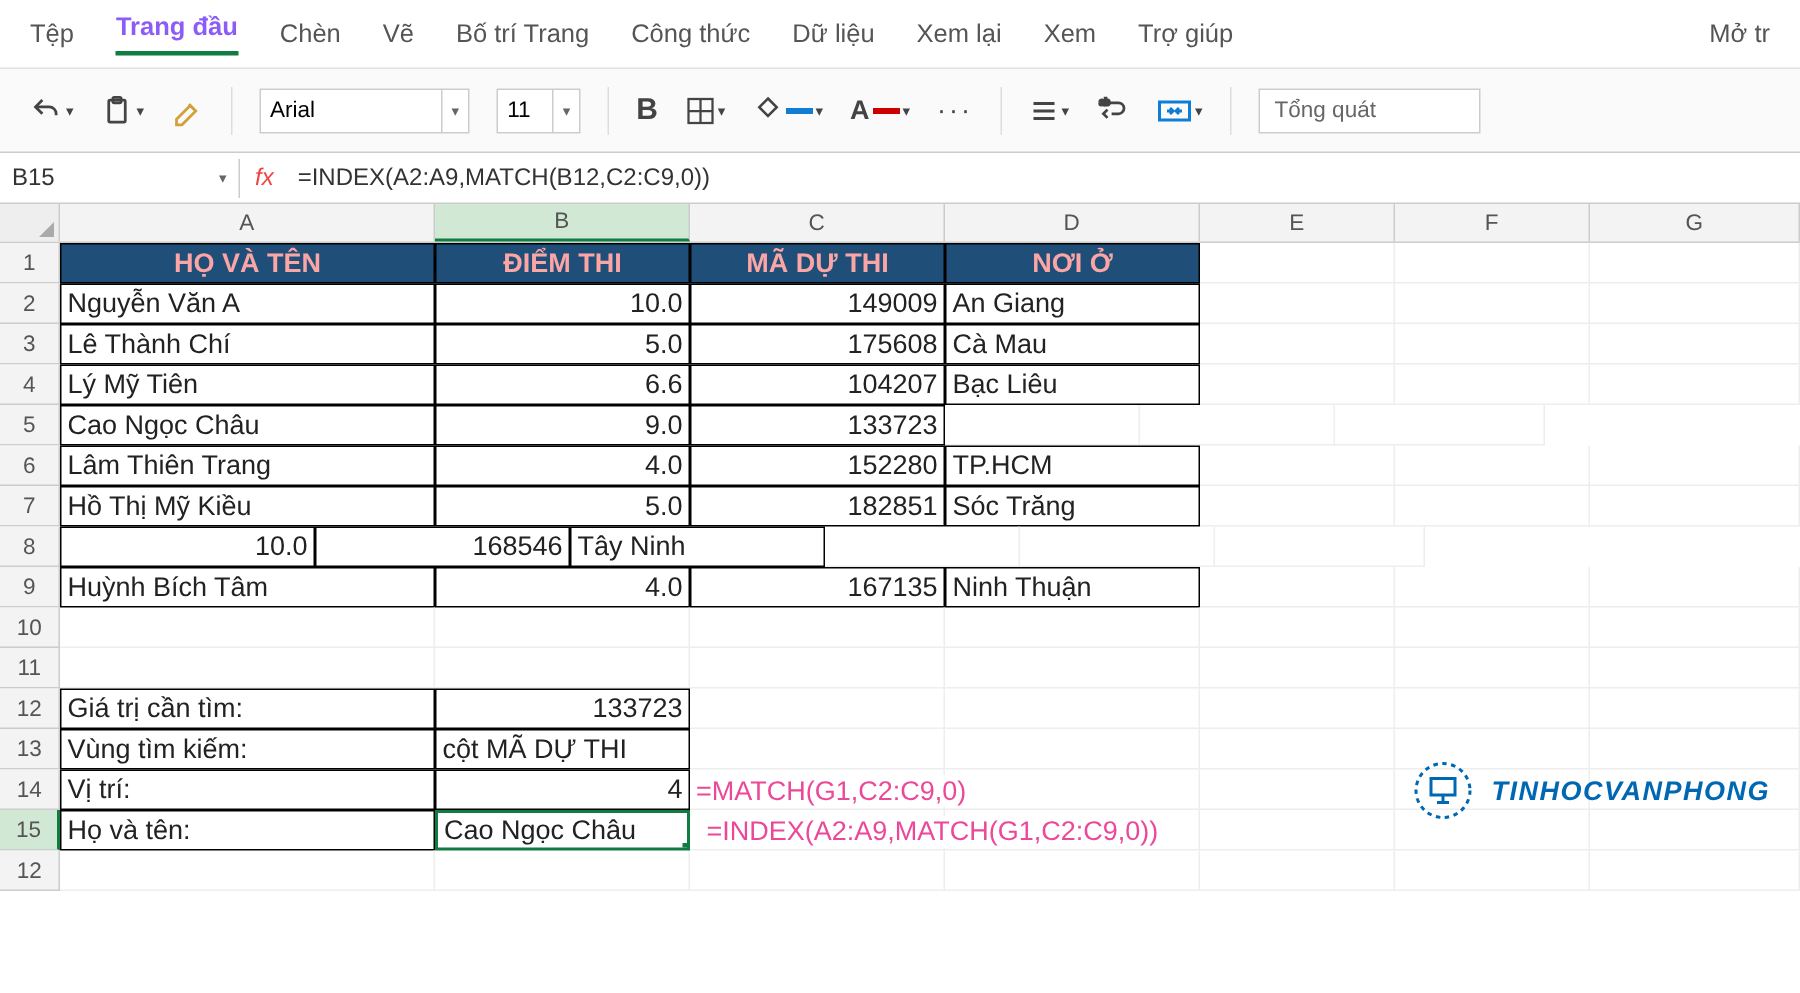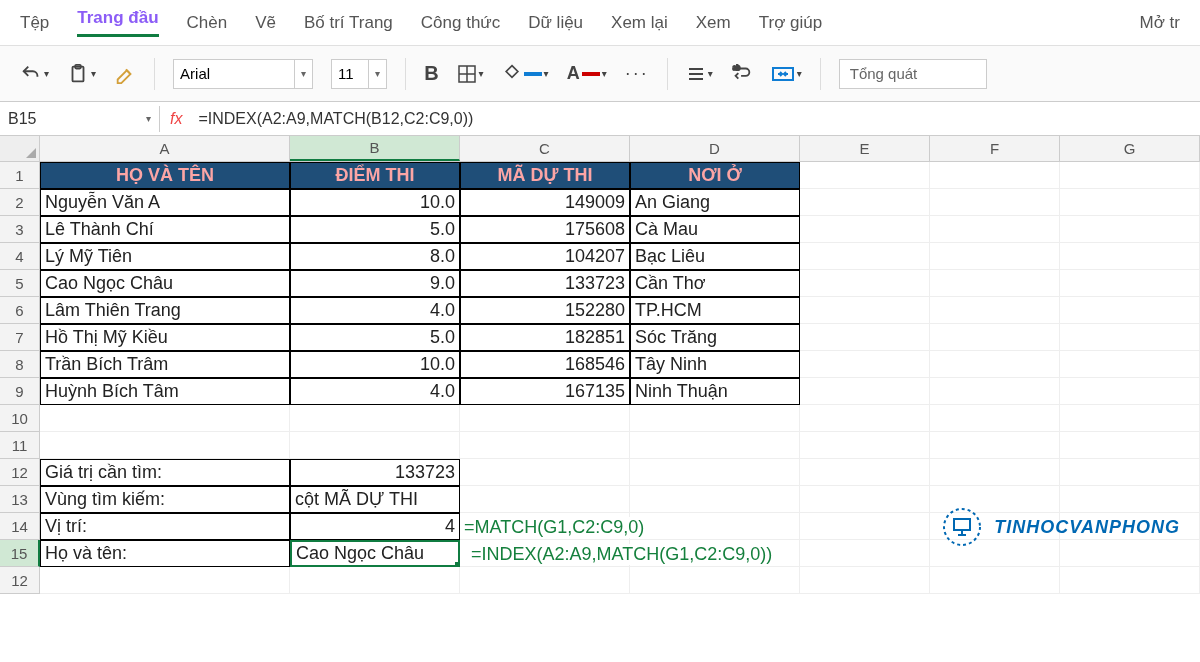--- a/index.html
+++ b/index.html
@@ -36,21 +36,21 @@
 .right{justify-content:flex-end}
 .selected{border:2px solid #107c41;position:relative}
 .selected::after{content:"";position:absolute;right:-3px;bottom:-3px;width:6px;height:6px;background:#107c41}
 .cA{width:250px}
 .cB{width:170px}
 .cC{width:170px}
 .cD{width:170px}
 .cE{width:130px}
 .cF{width:130px}
 .cG{width:140px}
-.overflow{position:absolute;white-space:nowrap;font-size:18px;color:#15803d;z-index:1;background:#fff}
+.overflow{position:absolute;white-space:nowrap;font-size:18px;color:#ec4899;z-index:1;background:#fff}
 .watermark{position:absolute;right:20px;bottom:45px;display:flex;align-items:center;gap:10px;color:#0068b3;font-weight:bold;font-size:18px;font-style:italic;letter-spacing:1px}
 .watermark svg{width:44px;height:44px}
 svg{display:block}
 </style>
 </head>
 <body>
 
 <div class="menubar">
   <span>Tệp</span>
   <span class="active">Trang đầu</span>
@@ -190,33 +190,32 @@
         <div class="cell cB bordered right">5.0</div>
         <div class="cell cC bordered right">175608</div>
         <div class="cell cD bordered">Cà Mau</div>
         <div class="cell cE"></div>
         <div class="cell cF"></div>
         <div class="cell cG"></div>
       </div>
       <div class="row">
         <div class="rh">4</div>
         <div class="cell cA bordered">Lý Mỹ Tiên</div>
-        <div class="cell cB bordered right">8.0</div>
+        <div class="cell cB bordered right">6.6</div>
         <div class="cell cC bordered right">104207</div>
         <div class="cell cD bordered">Bạc Liêu</div>
         <div class="cell cE"></div>
         <div class="cell cF"></div>
         <div class="cell cG"></div>
       </div>
       <div class="row">
         <div class="rh">5</div>
         <div class="cell cA bordered">Cao Ngọc Châu</div>
         <div class="cell cB bordered right">9.0</div>
         <div class="cell cC bordered right">133723</div>
-        <div class="cell cD bordered">Cần Thơ</div>
         <div class="cell cE"></div>
         <div class="cell cF"></div>
         <div class="cell cG"></div>
       </div>
       <div class="row">
         <div class="rh">6</div>
         <div class="cell cA bordered">Lâm Thiên Trang</div>
         <div class="cell cB bordered right">4.0</div>
         <div class="cell cC bordered right">152280</div>
         <div class="cell cD bordered">TP.HCM</div>
@@ -229,21 +228,20 @@
         <div class="cell cA bordered">Hồ Thị Mỹ Kiều</div>
         <div class="cell cB bordered right">5.0</div>
         <div class="cell cC bordered right">182851</div>
         <div class="cell cD bordered">Sóc Trăng</div>
         <div class="cell cE"></div>
         <div class="cell cF"></div>
         <div class="cell cG"></div>
       </div>
       <div class="row">
         <div class="rh">8</div>
-        <div class="cell cA bordered">Trần Bích Trâm</div>
         <div class="cell cB bordered right">10.0</div>
         <div class="cell cC bordered right">168546</div>
         <div class="cell cD bordered">Tây Ninh</div>
         <div class="cell cE"></div>
         <div class="cell cF"></div>
         <div class="cell cG"></div>
       </div>
       <div class="row">
         <div class="rh">9</div>
         <div class="cell cA bordered">Huỳnh Bích Tâm</div>

